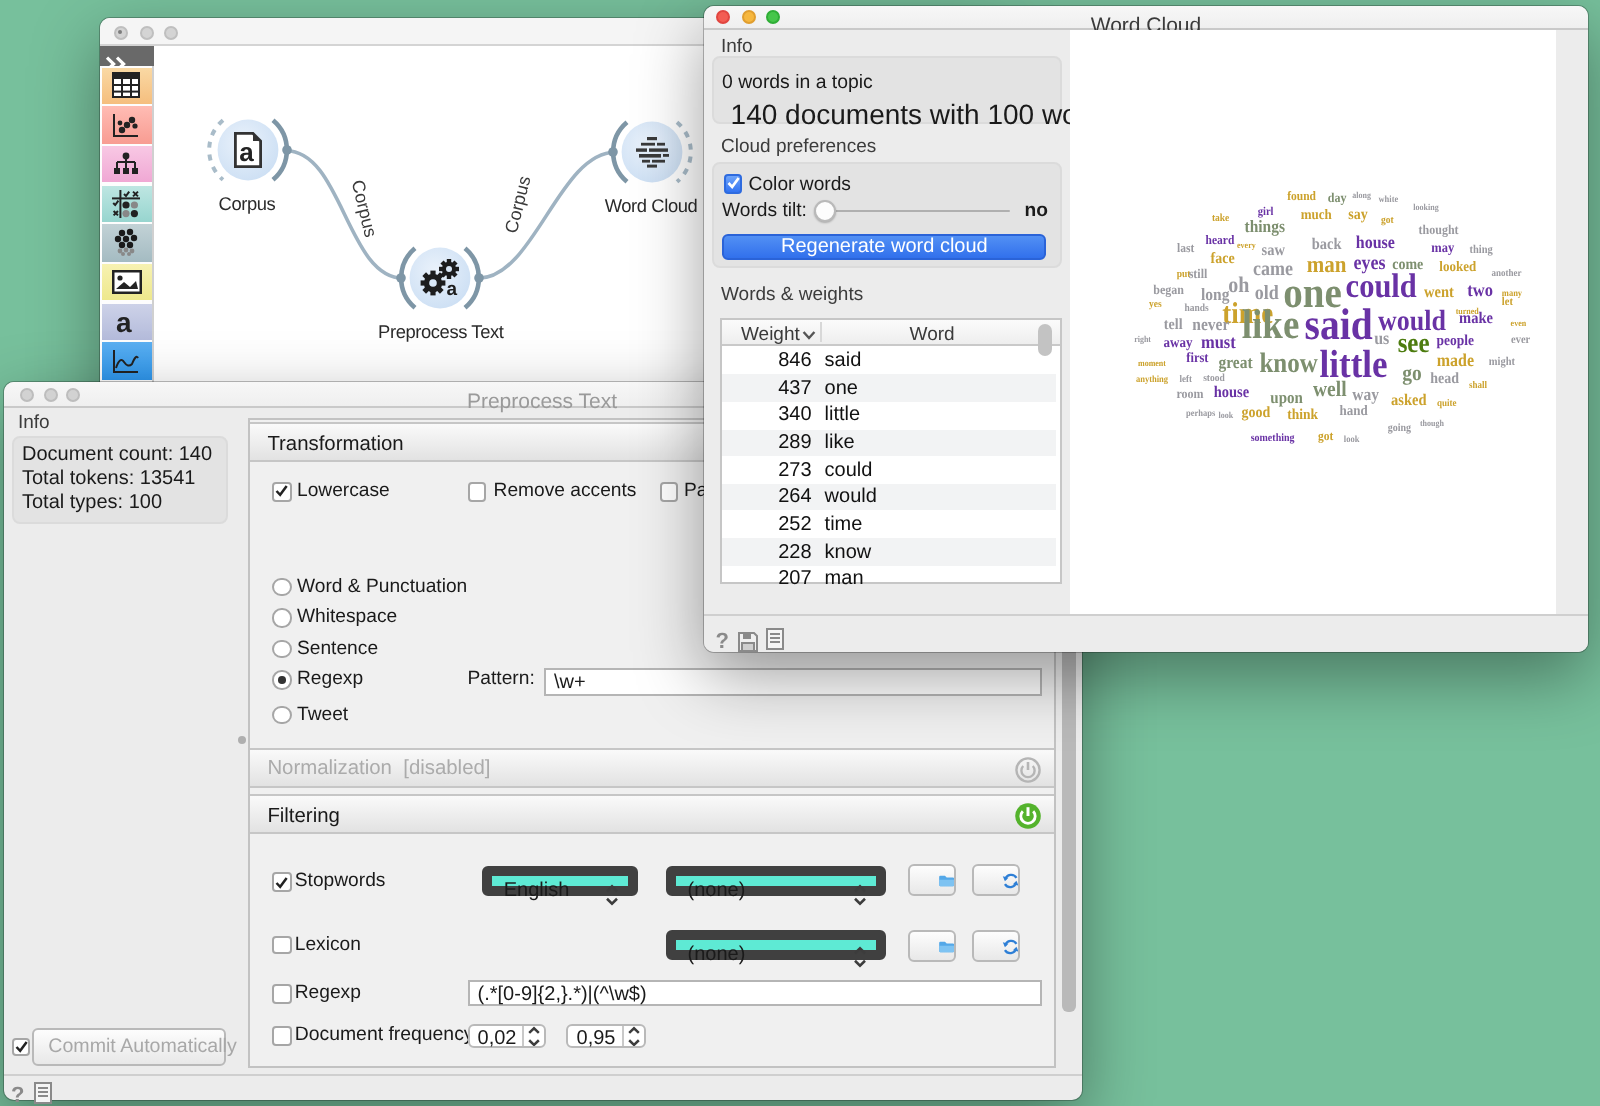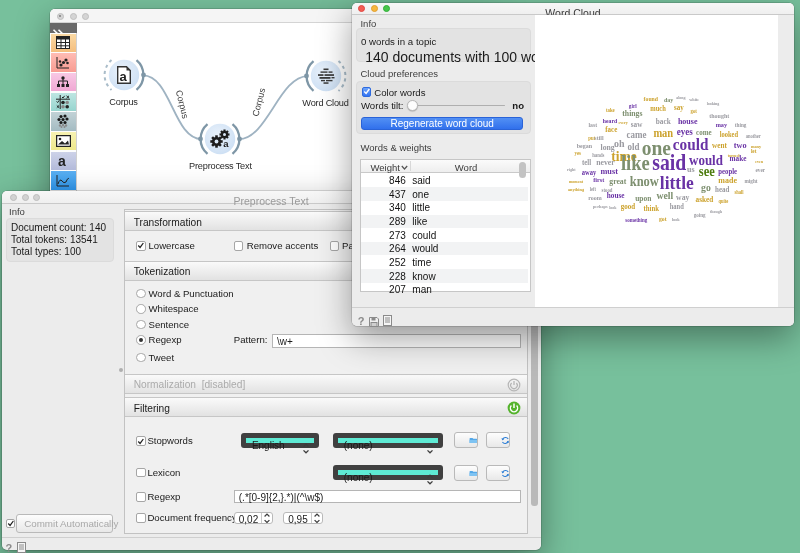--- a/index.html
+++ b/index.html
@@ -325,23 +325,20 @@
         <svg width="9" height="9" viewBox="0 0 9 9">
           <path d="M1.5 4.5 L3.7 6.8 L7.6 1.5" fill="none" stroke="#222" stroke-width="1.5"></path>
         </svg>
       </div>
     <div class="lbl" style="left:23.8px;top:30.5px">Lowercase</div>
     <div class="cb" style="left:109.1px;top:31.5px"></div>
     <div class="lbl" style="left:122.1px;top:30.5px">Remove accents</div>
     <div class="cb" style="left:205.3px;top:31.5px"></div>
     <div class="lbl" style="left:217.3px;top:30.5px">Parse html</div>
 
-    <div class="sbar" style="top:51.3px">
-        <span>Tokenization</span>
-      </div>
 
     <div class="radio" style="left:11.7px;top:79.3px"></div>
       <div class="lbl" style="left:23.8px;top:78.3px">Word &amp; Punctuation</div>
     <div class="radio" style="left:11.7px;top:94.7px"></div>
       <div class="lbl" style="left:23.8px;top:93.7px">Whitespace</div>
     <div class="radio" style="left:11.7px;top:110.1px"></div>
       <div class="lbl" style="left:23.8px;top:109.1px">Sentence</div>
     <div class="radio sel" style="left:11.7px;top:125.5px"></div>
       <div class="lbl" style="left:23.8px;top:124.5px">Regexp</div>
     <div class="radio" style="left:11.7px;top:143.1px"></div>

